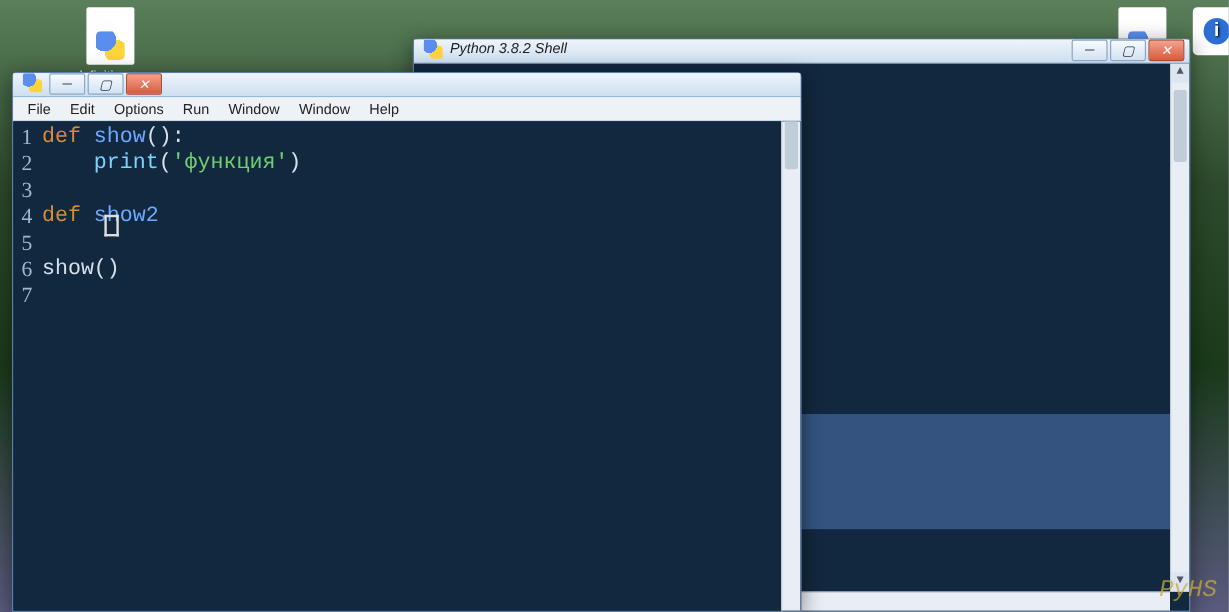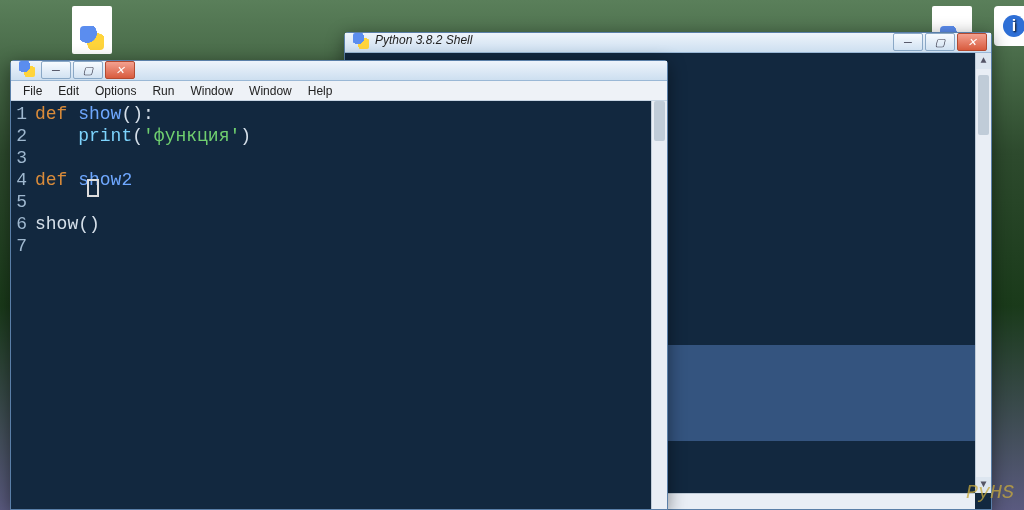--- a/index.html
+++ b/index.html
@@ -101,20 +101,21 @@
     line-height: 22px;
     overflow: hidden;
     position: relative;
   }
   .gutter {
     width: 20px;
     background: #12283f;
     color: #9fb8cf;
     text-align: right;
     padding: 2px 4px 0 0;
+    font-family: Liberation Serif, serif;
   }
   .codearea {
     flex: 1;
     background: #12283f;
     color: #d6e0ea;
     padding: 2px 0 0 4px;
     white-space: pre;
   }
   .tok-kw { color: #d98b3a; }
   .tok-fn { color: #6fa8ff; }

